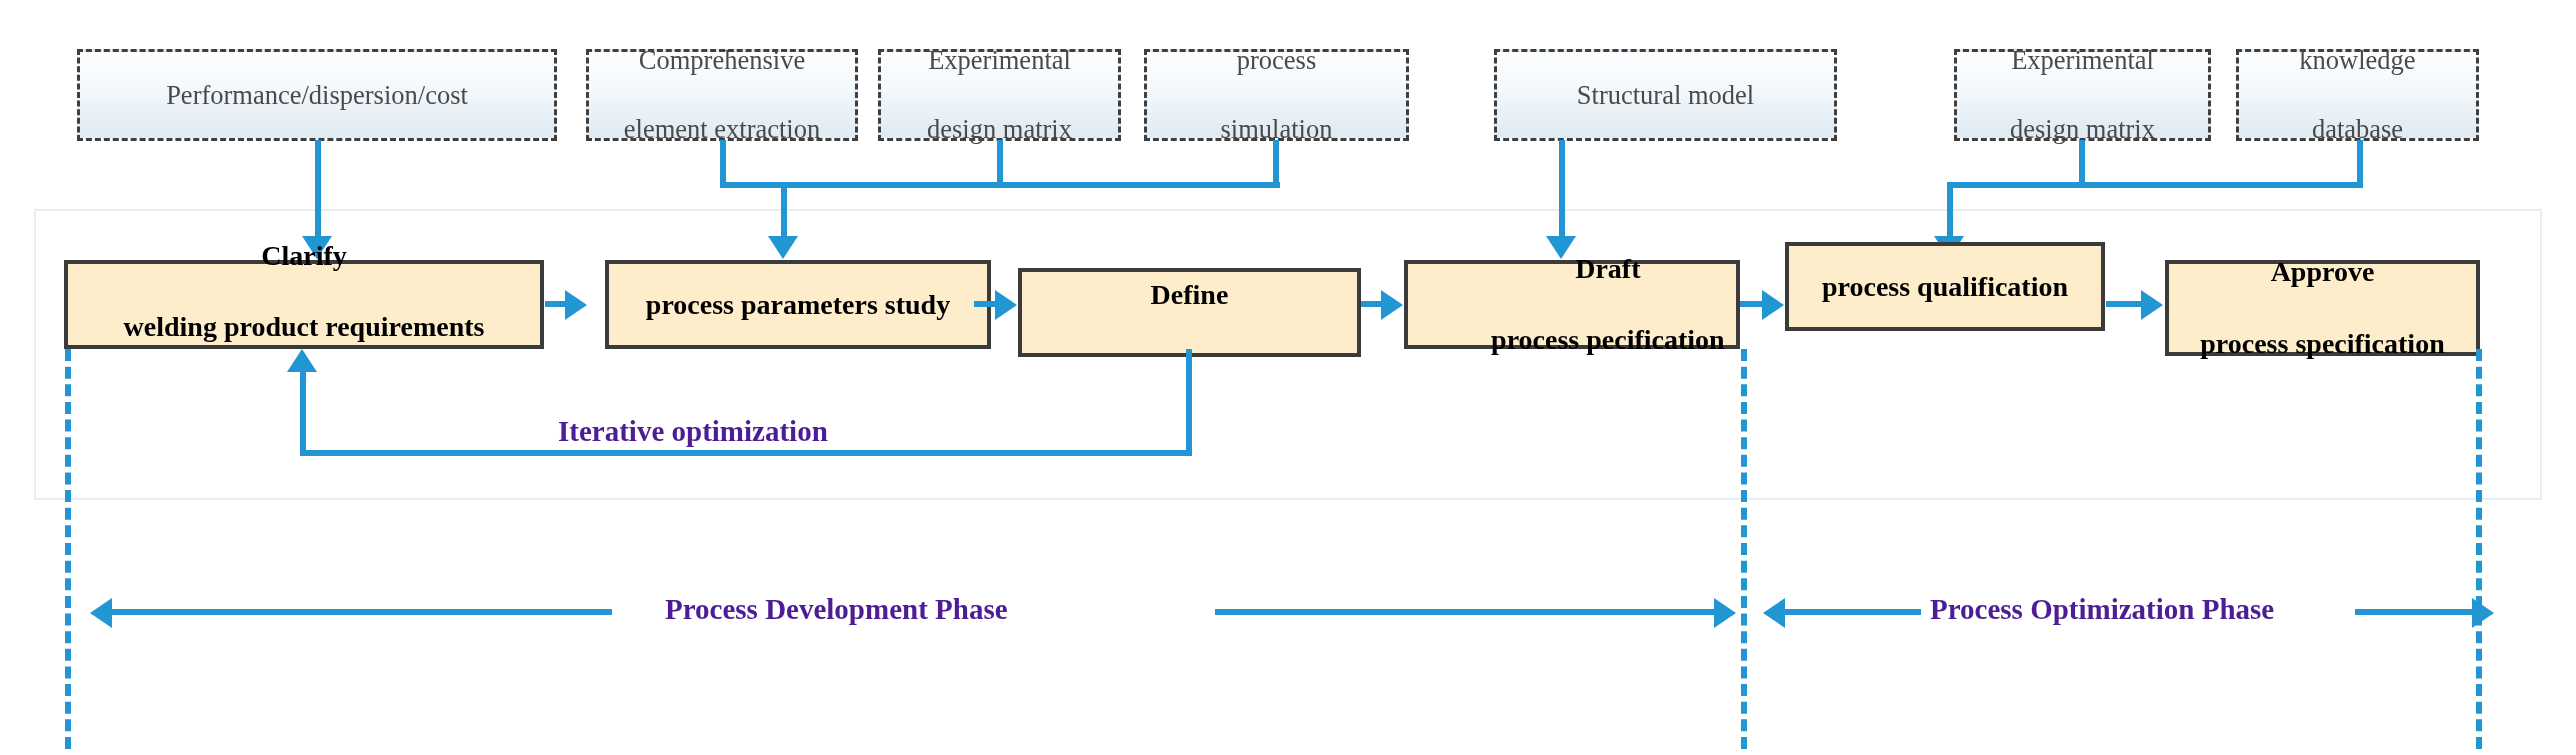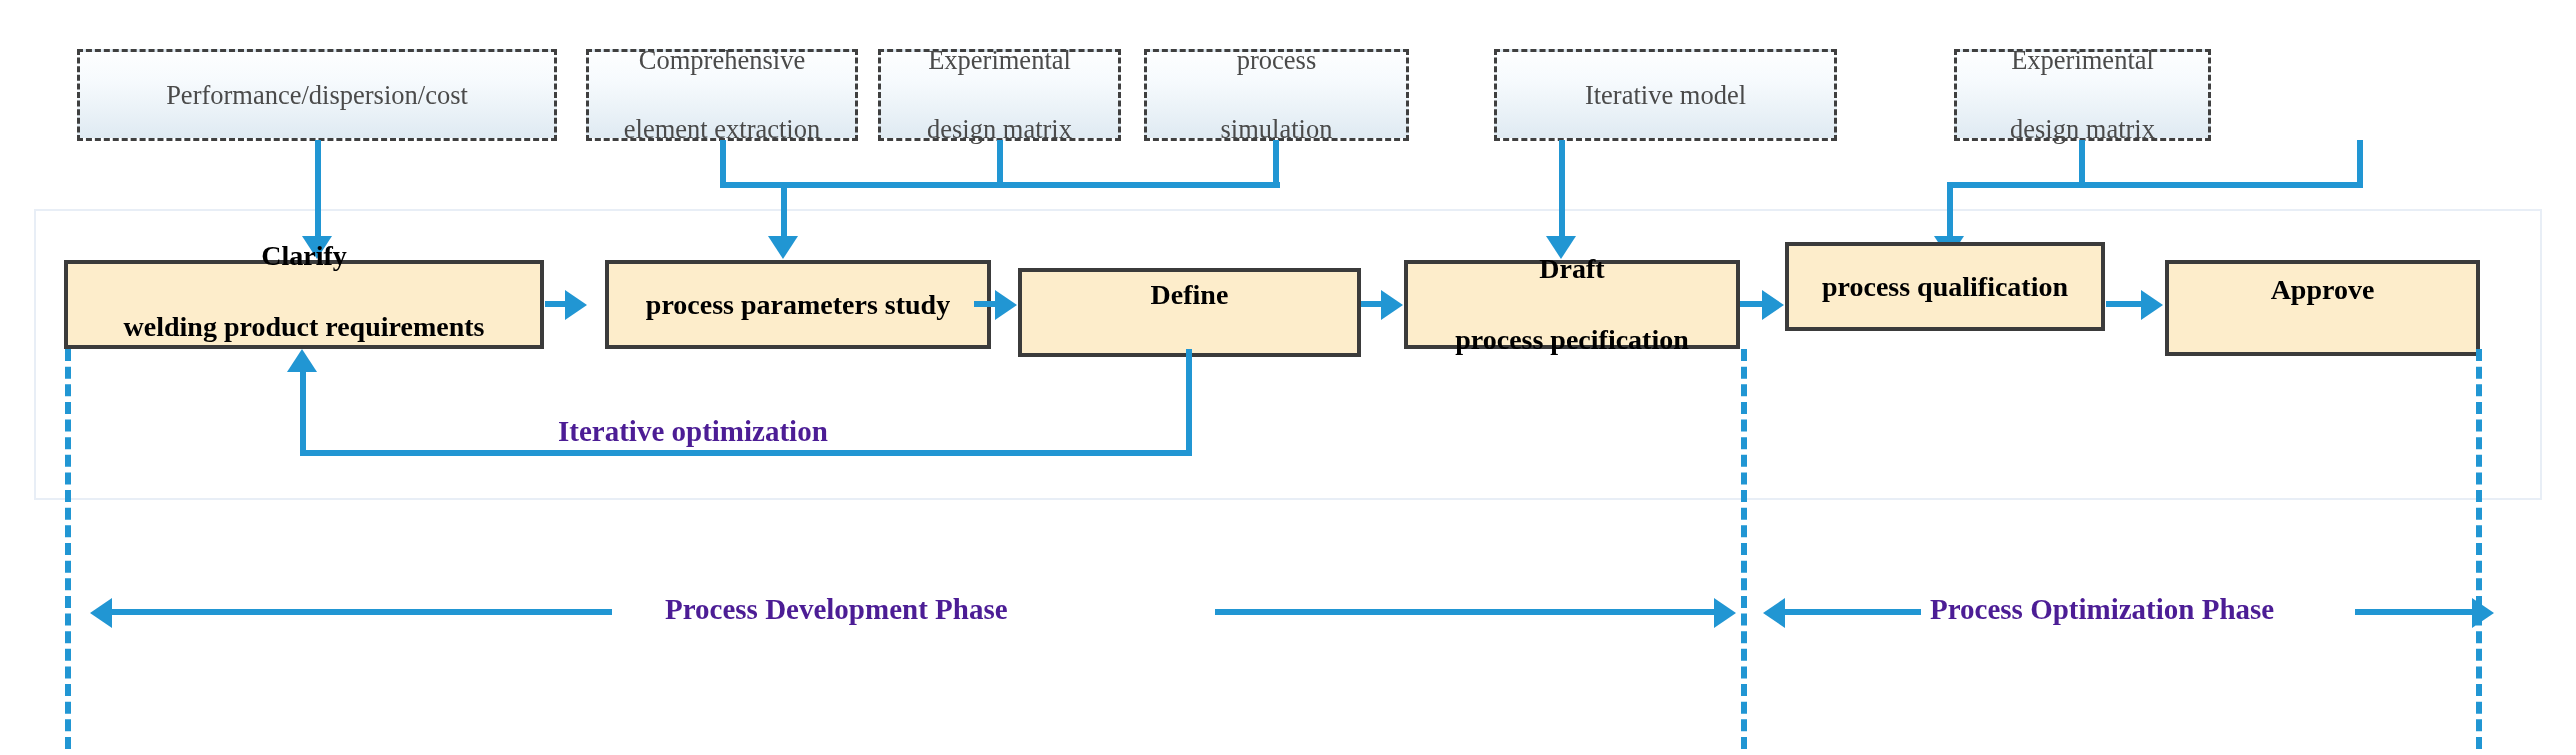--- a/index.html
+++ b/index.html
@@ -119,31 +119,37 @@
 
   <div class="inbox" style="left:1144px;top:49px;width:265px;height:92px;">
     <span>
       <span>process</span><br>
       <span>simulation</span>
     </span>
   </div>
 
   <div class="inbox" style="left:1494px;top:49px;width:343px;height:92px;">
     <span>
-        <span>Iterative model</span>
+        <span>Structural model</span>
       </span>
   </div>
 
   <div class="inbox" style="left:1954px;top:49px;width:257px;height:92px;">
     <span>
       <span>Experimental</span><br>
       <span>design matrix</span>
     </span>
   </div>
 
+  <div class="inbox" style="left:2236px;top:49px;width:243px;height:92px;">
+    <span>
+      <span>knowledge</span><br>
+      <span>database</span>
+    </span>
+  </div>
 
   <div class="frame" style="left:34px;top:209px;width:2508px;height:291px;"></div>
 
   <div class="ln vline" style="left:315px;top:140px;width:6.4px;height:100px;"></div>
   <div class="ar-down" style="left:302px;top:236px;"></div>
 
   <div class="ln vline" style="left:720px;top:140px;width:6.4px;height:46px;"></div>
   <div class="ln vline" style="left:997px;top:140px;width:6.4px;height:46px;"></div>
   <div class="ln vline" style="left:1273px;top:140px;width:6.4px;height:46px;"></div>
   <div class="ln hline" style="left:720px;top:182px;width:560px;height:6.4px;"></div>
@@ -171,36 +177,37 @@
         <span>process parameters study</span>
       </span>
   </div>
 
   <div class="pbox" style="left:1018px;top:260px;width:343px;height:89px;margin-top:8px;">
     <span>
       <span>Define</span><br>
     </span>
   </div>
 
-  <div class="pbox" style="left:1404px;top:260px;width:336px;height:89px;">
+  <div class="pbox" style="left:1404px;top:260px;width:336px;height:89px;justify-content:flex-end;">
     <span>
       <span>Draft</span><br>
       <span>process pecification</span>
     </span>
   </div>
 
   <div class="pbox" style="left:1785px;top:242px;width:320px;height:89px;">
     <span>
         <span>process qualification</span>
       </span>
   </div>
 
   <div class="pbox" style="left:2165px;top:260px;width:315px;height:96px;">
     <span>
       <span>Approve</span><br>
+      <span>process specification</span>
     </span>
   </div>
 
   <div class="ln hline" style="left:545px;top:301px;width:21.4px;height:6.4px;"></div>
   <div class="ar-right" style="left:565px;top:290px;"></div>
 
   <div class="ln hline" style="left:974px;top:301px;width:23px;height:6.4px;"></div>
   <div class="ar-right" style="left:995px;top:290px;"></div>
 
   <div class="ln hline" style="left:1361px;top:301px;width:21.4px;height:6.4px;"></div>

